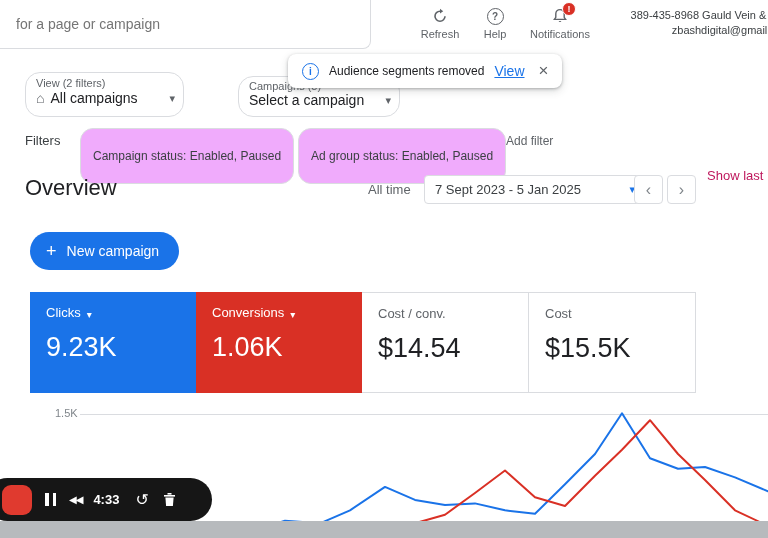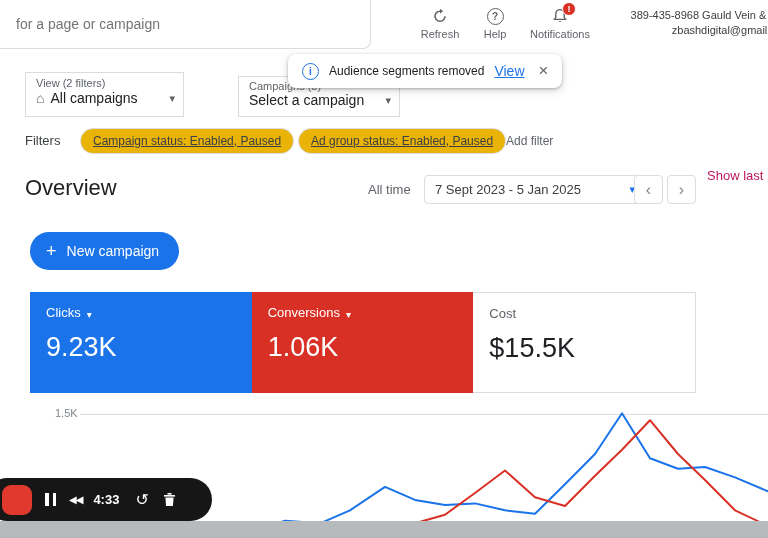--- a/index.html
+++ b/index.html
@@ -25,31 +25,31 @@
   .toast{left:288px;top:54px;height:34px;background:#fff;border-radius:8px;z-index:20;
          box-shadow:0 1px 3px rgba(60,64,67,.35),0 3px 8px rgba(60,64,67,.18);
          display:flex;align-items:center;padding:0 14px;gap:10px;}
   .toast .msg{font-size:12px;color:#202124;}
   .toast .view{font-size:14px;color:#1a73e8;text-decoration:underline;cursor:pointer;}
   .toast .x{font-size:17px;color:#5f6368;cursor:pointer;margin-left:4px;}
   .info-ic{display:inline-flex;width:15px;height:15px;border:1.5px solid #1a73e8;border-radius:50%;
            align-items:center;justify-content:center;font-size:10px;color:#1a73e8;font-weight:bold;}
 
   
-  .selbox{border:1px solid #dadce0;border-radius:0;background:#fff;cursor:pointer;}
+  .selbox{border:1px solid #dadce0;border-radius:15px;background:#fff;cursor:pointer;}
   .selbox .slbl{font-size:11px;color:#5f6368;margin:4px 0 0 10px;}
   .selbox .srow{display:flex;align-items:center;margin:1px 8px 0 10px;gap:6px;}
   .selbox .sval{font-size:14px;color:#202124;font-weight:500;white-space:nowrap;}
   .selbox .caret{margin-left:auto;font-size:11px;color:#5f6368;}
   .home-g{font-size:14px;color:#5f6368;line-height:14px;}
 
   
   .filters-label{left:25px;top:133px;font-size:13px;color:#3c4043;}
-  .chip{top:128px;height:24px;line-height:24px;border:1px solid #dadce0;background:#eab308;border-radius:13px;
-        font-size:12px;color:#3c4043;padding:0 12px;white-space:nowrap;cursor:pointer;text-decoration:underline;}
+  .chip{top:128px;height:24px;line-height:24px;border:1px solid #dadce0;background:#f0abfc;border-radius:13px;
+        font-size:12px;color:#3c4043;padding:15px 12px;white-space:nowrap;cursor:pointer;}
   .addfilter{left:506px;top:134px;font-size:12px;color:#5f6368;cursor:pointer;}
 
   
   .pagetitle{left:25px;top:175px;font-size:22px;color:#202124;}
   .alltime{left:368px;top:182px;font-size:13px;color:#5f6368;}
   .datebox{left:424px;top:175px;width:200px;height:27px;border:1px solid #dadce0;border-radius:4px;
            display:flex;align-items:center;padding:0 10px;gap:8px;cursor:pointer;background:#fff;}
   .datebox .dtext{font-size:13px;color:#3c4043;white-space:nowrap;}
   .datebox .caret{margin-left:auto;font-size:11px;color:#1a73e8;}
   .navchev{top:175px;width:27px;height:27px;border:1px solid #dadce0;border-radius:4px;display:flex;
@@ -194,20 +194,26 @@
     </div>
     <div class="mcard red">
       <div class="mlabel">
         <span>Conversions</span>
         <span class="mcaret">▾</span>
       </div>
       <div class="mvalue">1.06K</div>
     </div>
     <div class="mcard white">
       <div class="mlabel">
+          <span>Cost / conv.</span>
+        </div>
+      <div class="mvalue">$14.54</div>
+    </div>
+    <div class="mcard white">
+      <div class="mlabel">
           <span>Cost</span>
         </div>
       <div class="mvalue">$15.5K</div>
     </div>
   </div>
 
   <div class="abs ytick">1.5K</div>
   <div class="abs gridline"></div>
   <svg class="abs chart-svg" width="768" height="145" viewBox="0 0 768 145">
       <polyline points="215,145.1 250,139.0 285,127.7 320,130.3 350,117.3 385,93.9 415,106.9 445,112.1 475,110.4 505,117.3 535,120.8 565,91.3 595,61.0 622,20.3 650,65.3 678,75.7 705,74.0 735,84.4 768,98.3" fill="none" stroke="#1a73e8" stroke-width="2" stroke-linejoin="round" stroke-linecap="round"></polyline>

